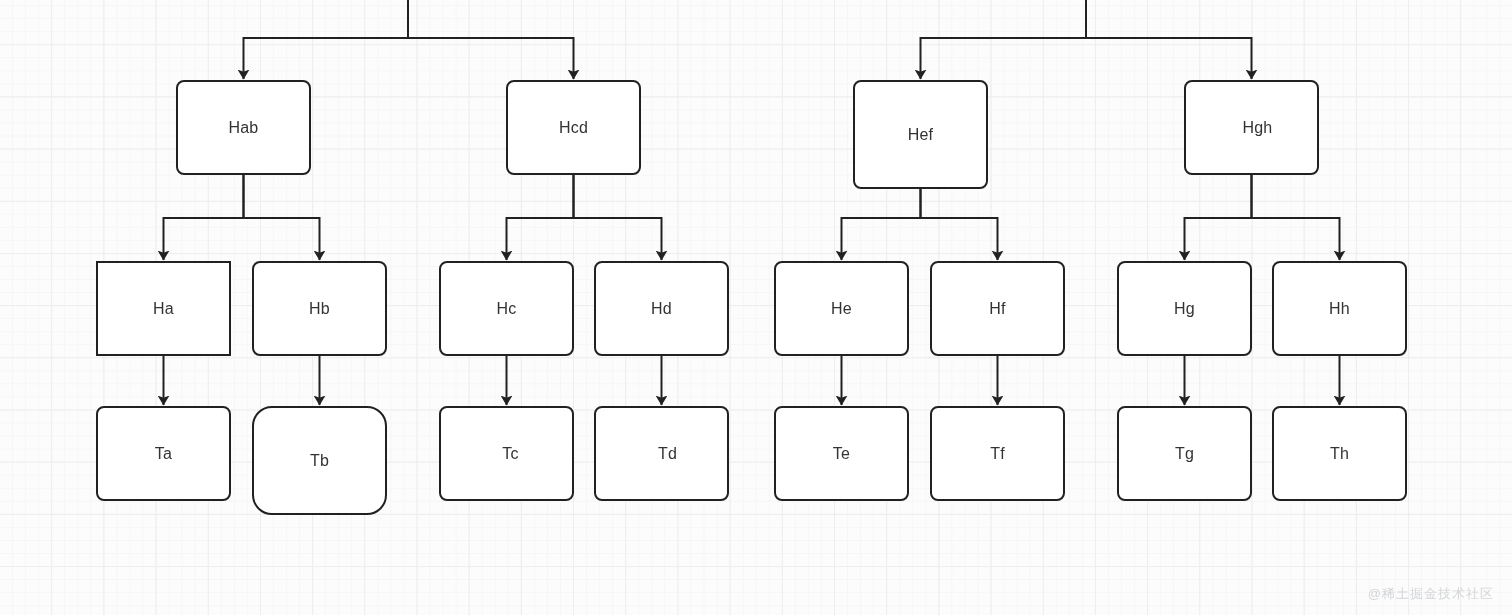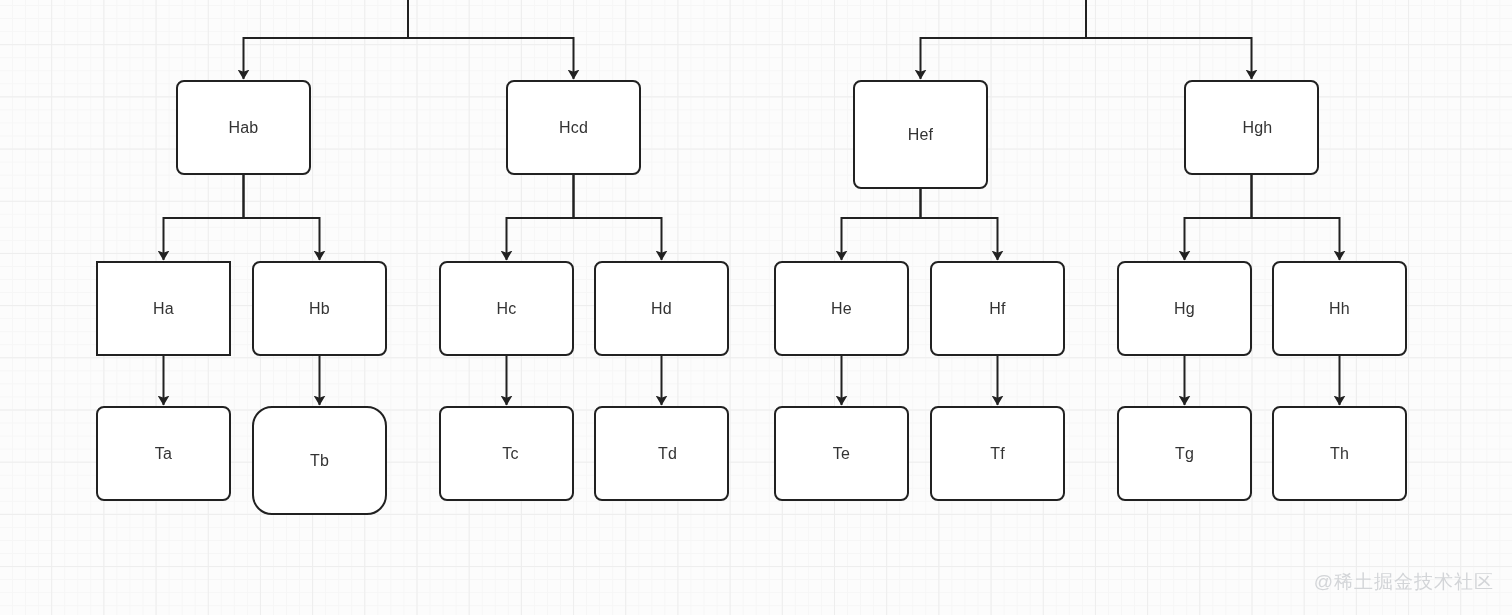--- a/index.html
+++ b/index.html
@@ -50,22 +50,22 @@
   .node-label {
     font-size: 16px;
     color: #333333;
     line-height: 1;
     letter-spacing: 0.2px;
     white-space: nowrap;
   }
   #watermark {
     position: absolute;
     right: 18px;
-    bottom: 20px;
-    font-size: 19px;
+    bottom: 12px;
+    font-size: 13px;
     color: #d3d5d8;
     letter-spacing: 1px;
     white-space: nowrap;
     user-select: none;
   }
 </style>
 </head>
 <body>
 
 <div id="canvas">

